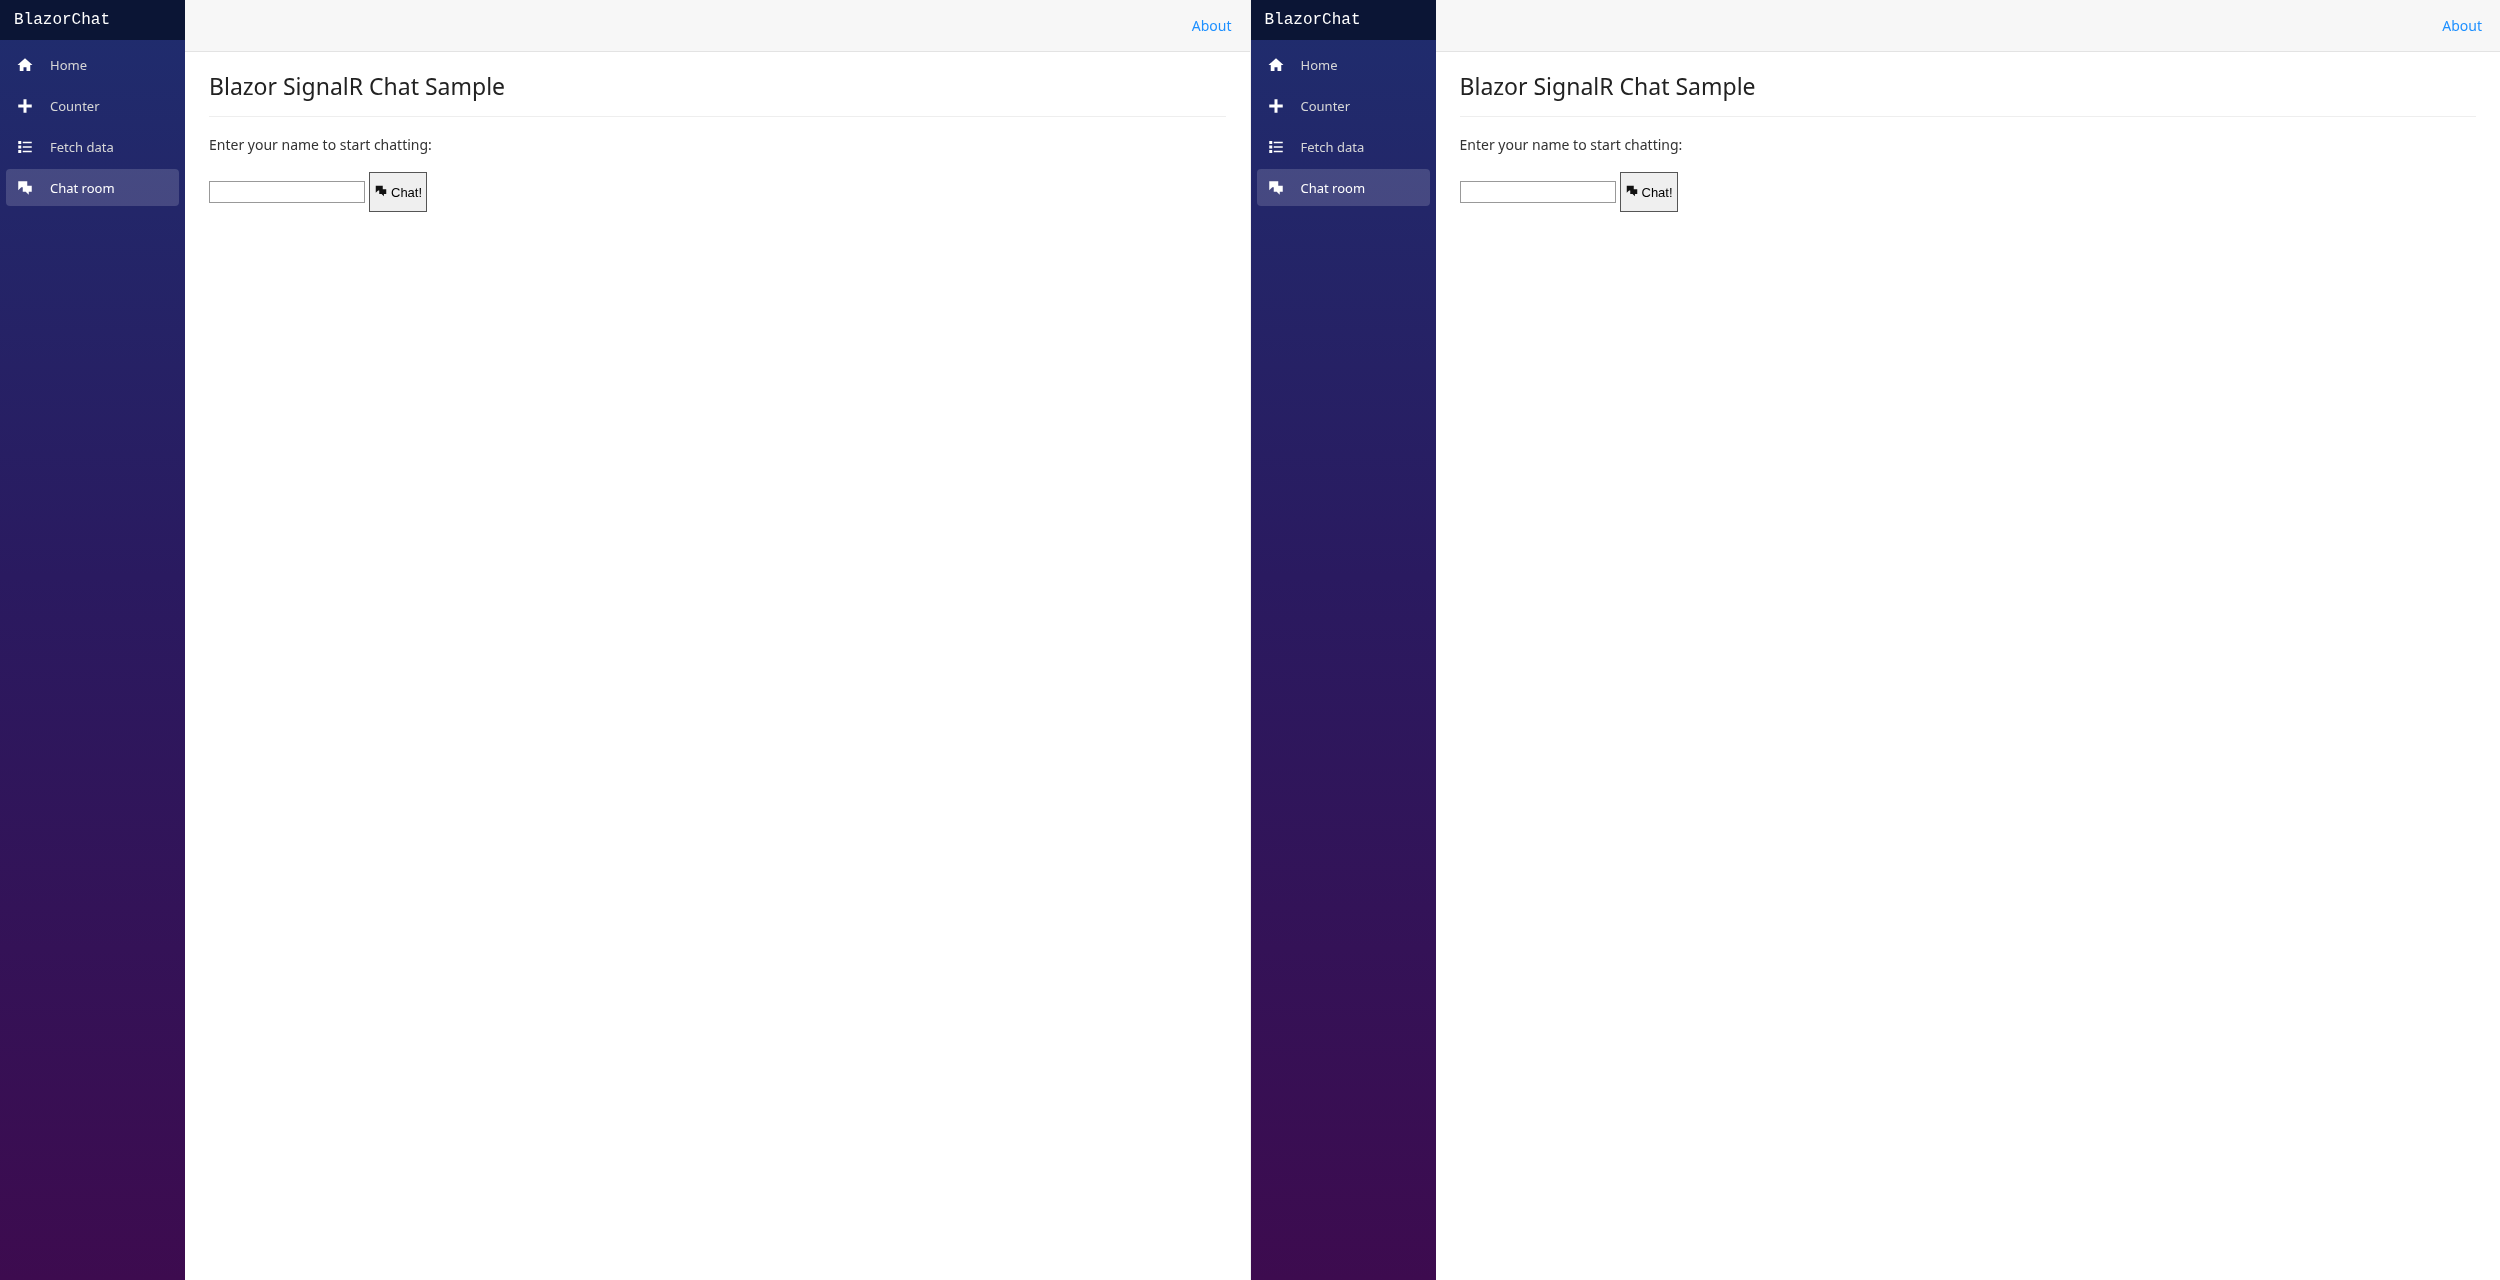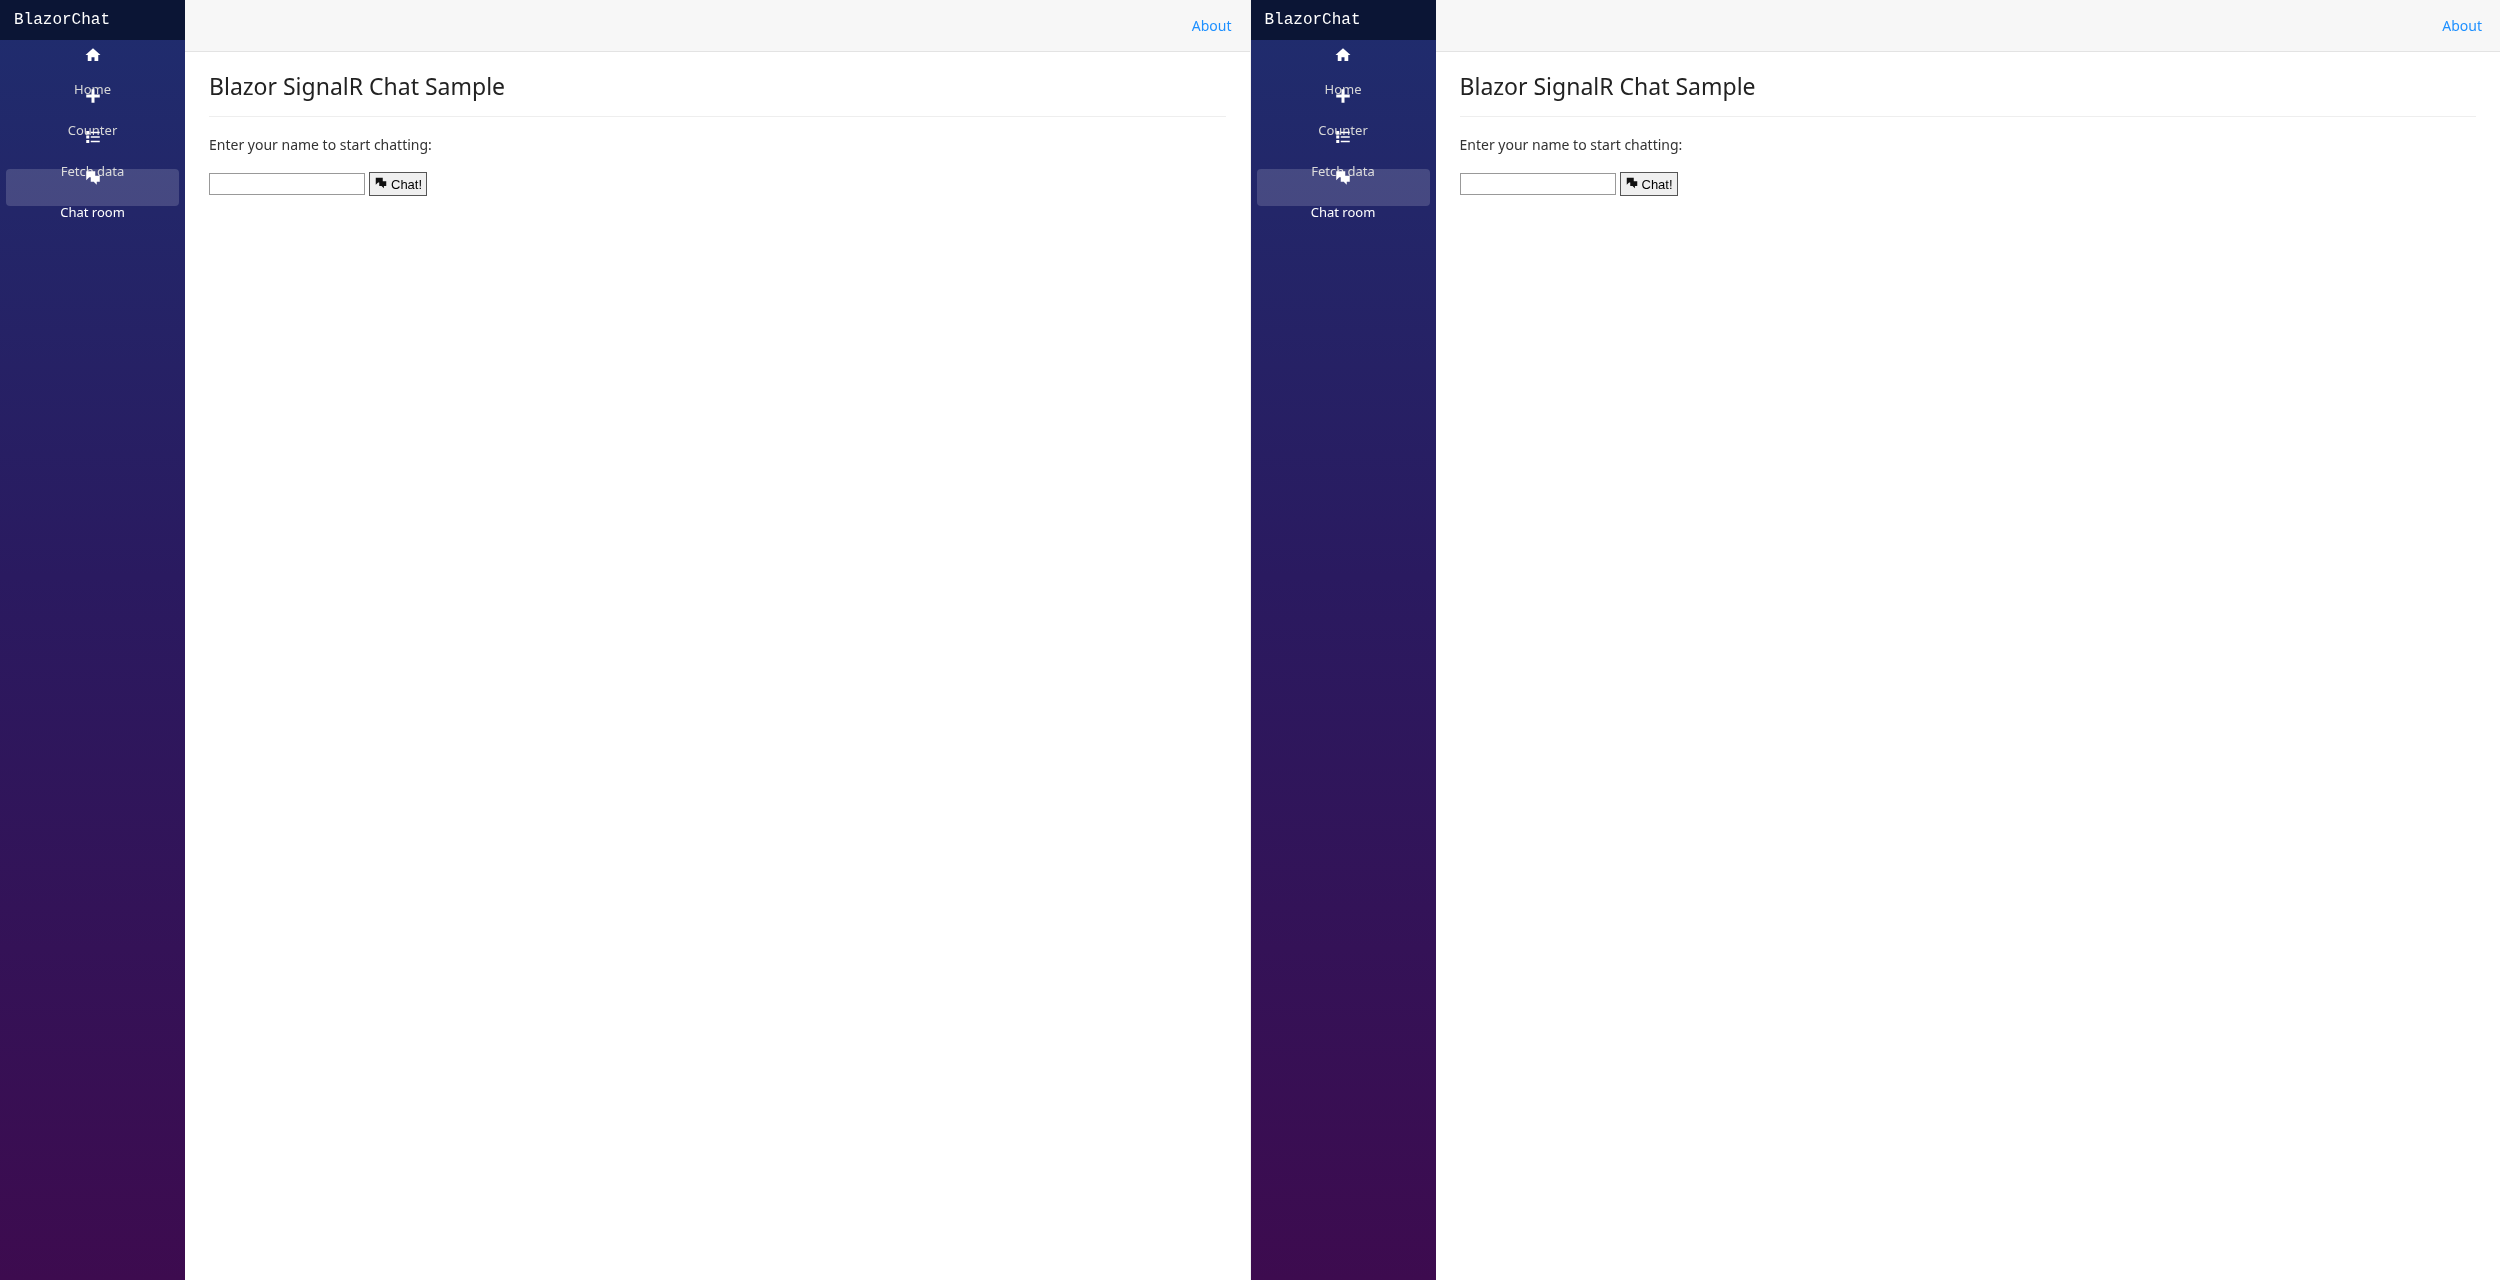--- a/index.html
+++ b/index.html
@@ -61,21 +61,20 @@
     display: flex;
     align-items: center;
     gap: 16px;
     border-radius: 4px;
     height: 37px;
     padding: 0 10px;
     color: #d7d7d7;
     font-size: 13px;
     cursor: pointer;
     user-select: none;
-    flex-direction: column;
   }
   .nav-item.active {
     background: var(--active-nav);
     color: #fff;
   }
   .nav-item .icon-slot {
     width: 18px;
     height: 18px;
     display: inline-flex;
     align-items: center;
@@ -131,21 +130,21 @@
   }
   .name-input {
     width: 156px;
     height: 22px;
     border: 1px solid #999;
     padding: 1px 4px;
     font-size: 13px;
     background: #fff;
   }
   .chat-btn {
-    height: 24px;
+    height: 40px;
     border: 1px solid #555;
     background: #efefef;
     font-size: 13px;
     display: inline-flex;
     align-items: center;
     gap: 3px;
     padding: 0 4px;
     cursor: pointer;
   }
   .chat-btn svg { width: 14px; height: 14px; }

